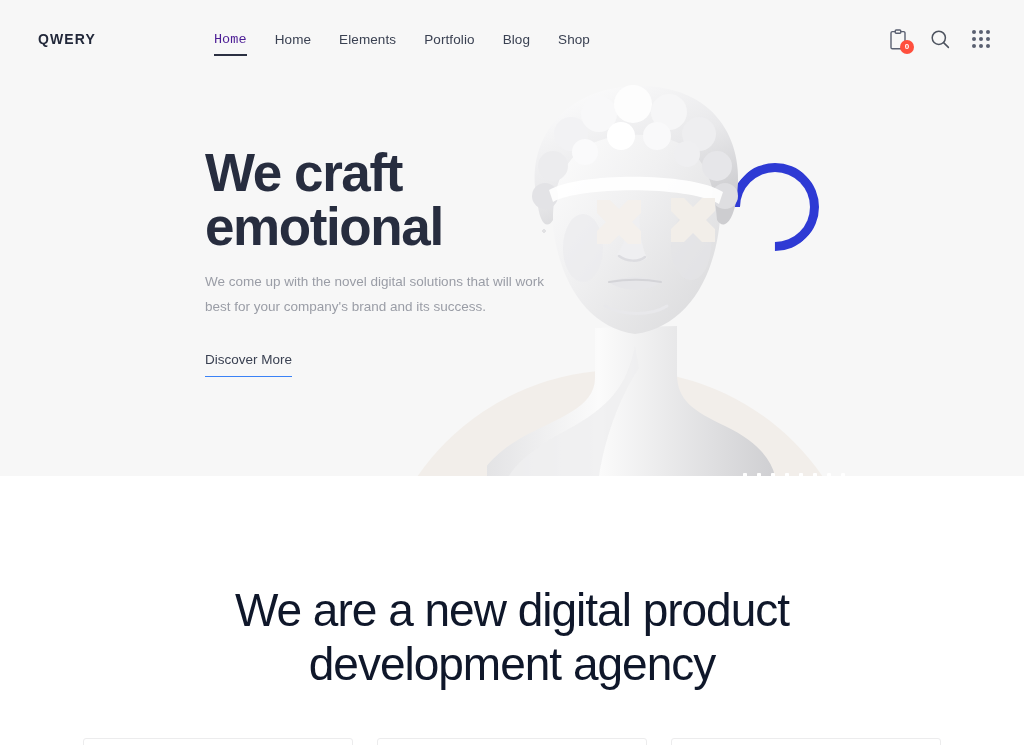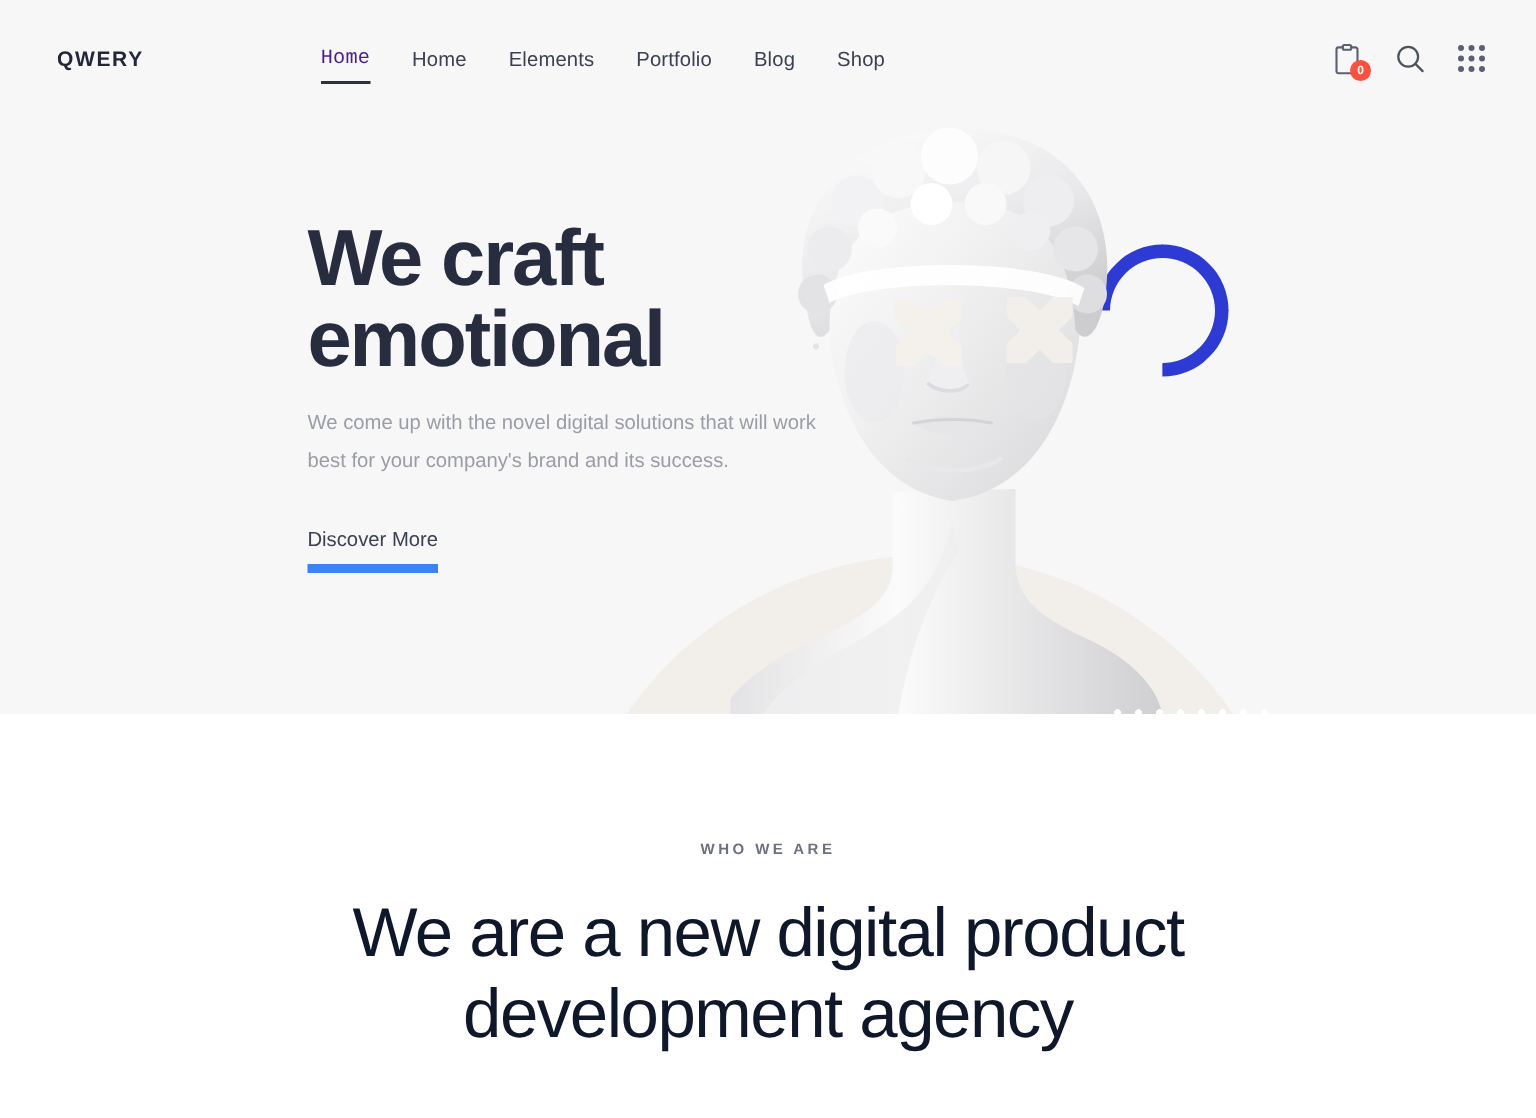--- a/index.html
+++ b/index.html
@@ -61,21 +61,21 @@
     color:#272d3f;
   }
   .hero-sub {
     margin-top:16px;
     font-size:13.5px; line-height:1.85;
     color:#9a9da6; max-width:372px; font-weight:400;
   }
   .discover {
     display:inline-block; margin-top:32px;
     font-size:13.5px; color:#3a4152;
-    padding-bottom:9px; border-bottom:6px solid #3b82f6;
+    padding-bottom:9px; border-bottom:1px solid #3b82f6;
     cursor:pointer;
   }
 
   
   .deco { position:absolute; pointer-events:none; }
   .dots-gray {
     left:538px; top:63px; width:92px; height:92px;
     background-image:radial-gradient(#e2e2e4 1.9px, transparent 2px);
     background-size:12px 12px; z-index:5;
   }
@@ -265,21 +265,20 @@
     <h1 class="hero-title">
       <span>We craft emotional</span><br>
     </h1>
     <p class="hero-sub">We come up with the novel digital solutions that will work best for your company's brand and its success.</p>
     <a class="discover">Discover More</a>
     
   </div>
 </section>
 
 <section class="who">
-  <div class="eyebrow">WHO WE ARE</div>
   <h2 class="who-title">
     <span>We are a new digital product</span><br>
     <span>development agency</span>
   </h2>
 
   <div class="cards">
     <div class="card">
       
     </div>
 

